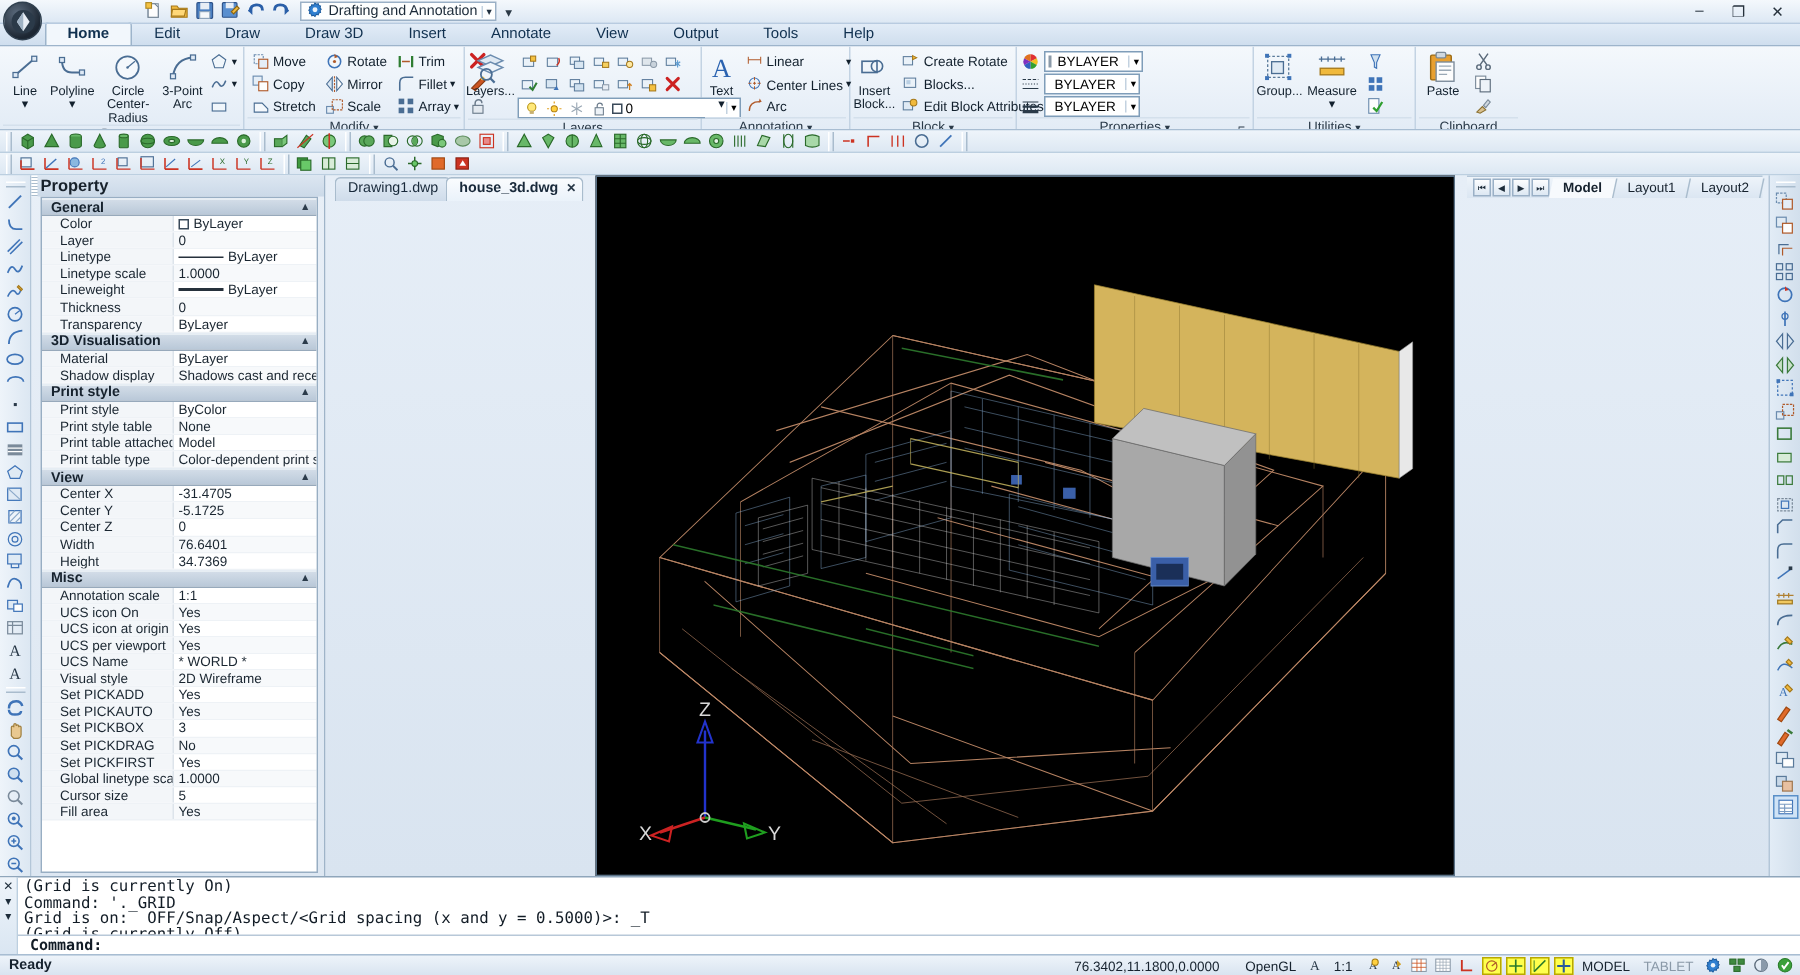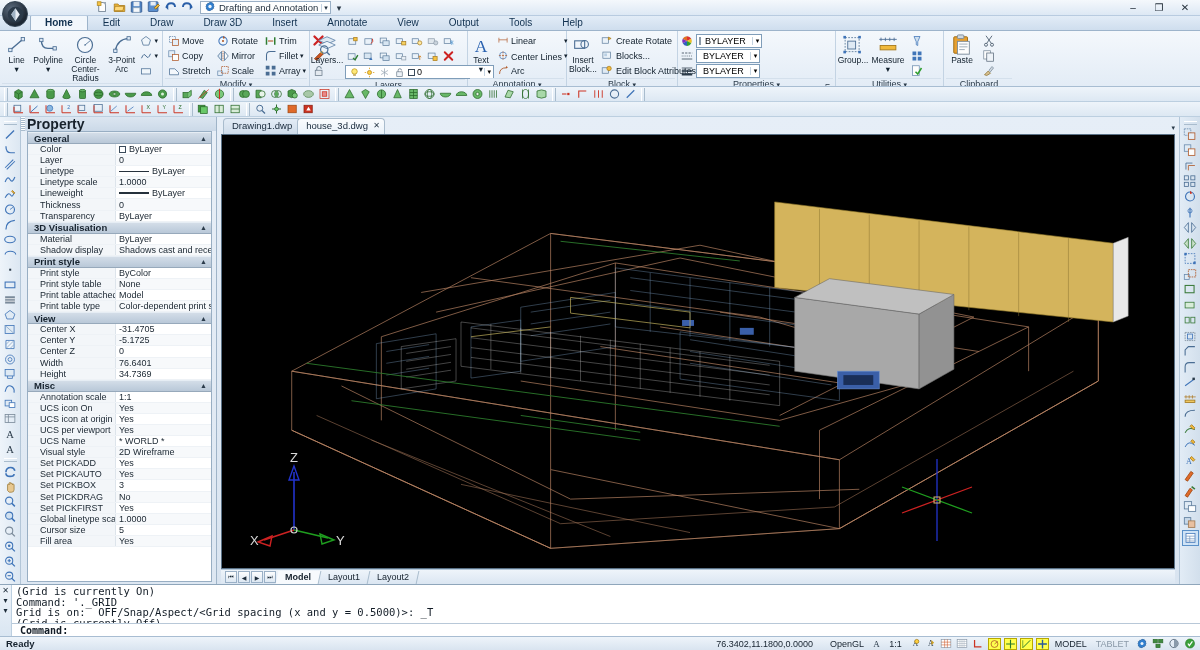--- a/index.html
+++ b/index.html
@@ -76,21 +76,21 @@
     border-right: 1px solid #b3c6d8; display:flex; flex-direction:column; align-items:center;
     gap:0px; padding-top:2px; overflow:hidden; }
   .vtool .tbi { width: 17px; height: 16px; }
   .vgrip { width: 13px; height: 4px; border-top: 1px solid #fff; border-bottom: 1px solid #a9bccd;
     margin: 2px 0; flex:none; }
 
   
   .proppal { width: 196px; background: linear-gradient(#e8eff7,#dde7f2);
     border-right: 1px solid #9fb4c8; display: flex; flex-direction: column; }
   .pp-title { height: 14px; display:flex; align-items:center; padding-left:6px;
-    font-size: 14px; font-weight: 700; color: #17212b;
+    font-size: 11px; font-weight: 700; color: #17212b;
     background: linear-gradient(#dce6f1,#cbd9e8); position: relative; }
   .pp-title .dots { position:absolute; left:0; top:0; bottom:0; width:4px;
     background: repeating-linear-gradient(#fff 0 1px,#a9bccd 1px 2px); }
   .pp-sel { display: flex; align-items: center; gap: 2px; padding: 3px 3px 3px 6px; }
   .pp-combo { flex: 1; height: 16px; background: #fff; border: 1px solid #7f9db9;
     display:flex; align-items:center; padding: 0 2px; font-size: 10px; }
   .pp-combo .cv { flex:1; color:#16222e; }
   .pp-combo .ca { font-size: 8px; color:#33465a; }
   .pp-ib { width: 16px; height: 16px; border: 1px solid #a8bccf; background: linear-gradient(#fbfdff,#dbe7f2);
     display:flex; align-items:center; justify-content:center; }
@@ -106,28 +106,28 @@
   .prow .k { width: 88px; padding-left: 12px; display:flex; align-items:center;
     background: #f3f6f9; border-right: 1px solid #dde4eb; overflow:hidden; white-space:nowrap; }
   .prow .v { flex: 1; padding-left: 3px; display:flex; align-items:center; gap:3px;
     overflow:hidden; white-space:nowrap; background: #fff; }
   .prow.alt .v { background: #f7f9fb; }
   .swatch { width: 7px; height: 7px; border: 1px solid #3a4a5a; background:#fff; flex:none; }
   .ltline { width: 30px; height: 1px; background: #26313c; flex:none; }
   .lwline { width: 30px; height: 2px; background: #26313c; flex:none; }
 
   
-  .docwrap { flex: 1; display: flex; flex-direction: column; min-width: 0;
+  .docwrap { flex: 1; display: flex; flex-direction: row; min-width: 0;
     background: linear-gradient(#e6eef7,#d9e4f0); }
   .doctabs { height: 17px; display: flex; align-items: flex-end; gap: 0; padding-left: 6px;
     position: relative; }
   .doctab { font-size: 9.5px; padding: 1px 8px 2px; color: #18293a; line-height: 12px;
     background: linear-gradient(#e3ecf6,#cfdcea); border: 1px solid #a9bccd; border-bottom: none;
     border-radius: 4px 4px 0 0; margin-right: -4px; position: relative; }
-  .doctab.active { background: linear-gradient(#fafcfe,#eaf2fa); font-weight: 400;
+  .doctab.active { background: linear-gradient(#fafcfe,#eaf2fa); font-weight: 700;
     z-index: 5; padding-right: 16px; }
   .doctab .x { position: absolute; right: 4px; top: 1px; font-size: 8px; color:#2a3a49; }
   .doctabs .collapse { margin-left: auto; margin-right: 4px; font-size: 7px; color:#2a3a49;
     padding-bottom: 2px; }
   .canvaswrap { flex: 1; position: relative; margin: 0 4px 0 4px;
     border: 1px solid #5a7186; background: #000; overflow: hidden; }
   .canvas { position: absolute; inset: 0; background: #000; }
   .ucs { position: absolute; left: 22px; bottom: 20px; width: 106px; height: 96px; }
   .cross { position: absolute; left: 672px; top: 322px; width: 86px; height: 86px; }
   .model-tabs { height: 15px; display: flex; align-items: center; gap: 0;

